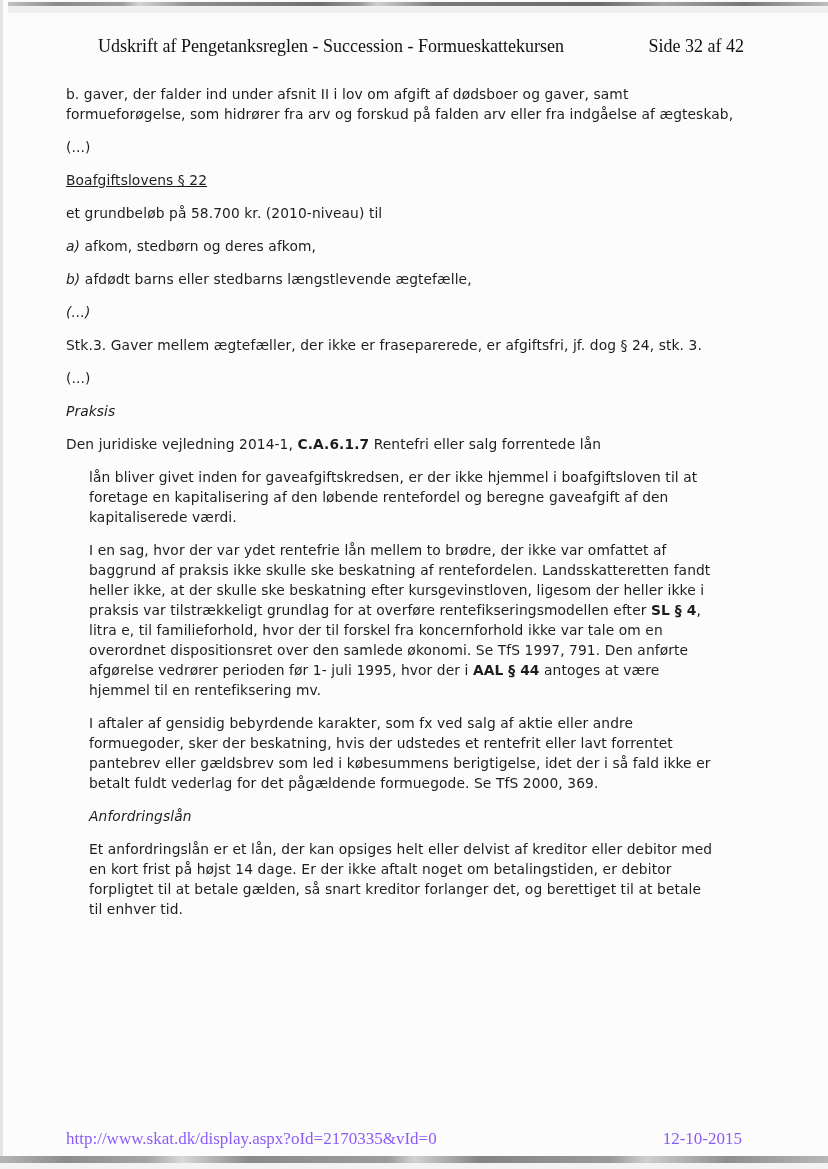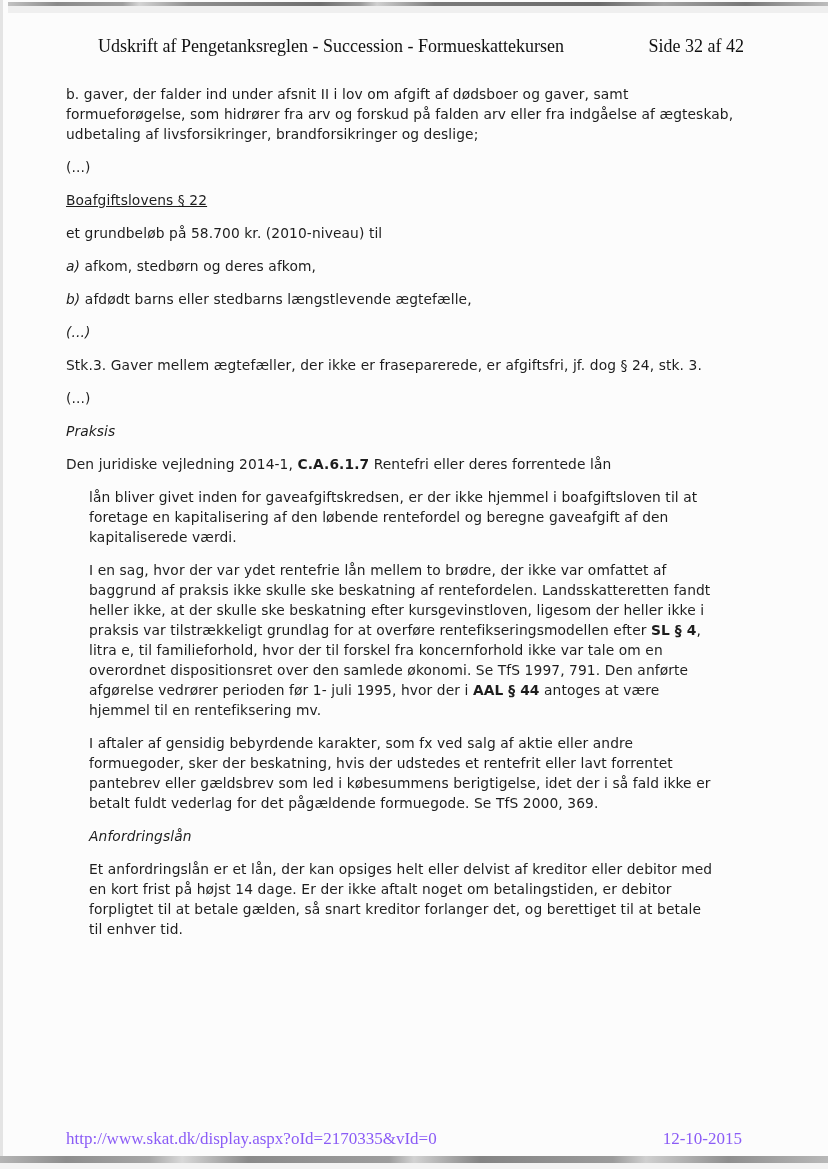--- a/index.html
+++ b/index.html
@@ -57,21 +57,20 @@
 
   <div class="print-header">
     <span>Udskrift af Pengetanksreglen - Succession - Formueskattekursen</span>
     <span>Side 32 af 42</span>
   </div>
 
   <div class="content">
       <div class="para">
         <div class="line"><span>b. gaver, der falder ind under afsnit II i lov om afgift af dødsboer og gaver, samt</span></div>
         <div class="line"><span>formueforøgelse, som hidrører fra arv og forskud på falden arv eller fra indgåelse af ægteskab,</span></div>
-        <div class="line"><span>udbetaling af livsforsikringer, brandforsikringer og deslige;</span></div>
       </div>
       <div class="para">
         <div class="line"><span>(...)</span></div>
       </div>
       <div class="para underline">
         <div class="line"><span>Boafgiftslovens § 22</span></div>
       </div>
       <div class="para">
         <div class="line"><span>et grundbeløb på 58.700 kr. (2010-niveau) til</span></div>
       </div>
@@ -87,21 +86,21 @@
       <div class="para">
         <div class="line"><span>Stk.3. Gaver mellem ægtefæller, der ikke er fraseparerede, er afgiftsfri, jf. dog § 24, stk. 3.</span></div>
       </div>
       <div class="para">
         <div class="line"><span>(...)</span></div>
       </div>
       <div class="para italic">
         <div class="line"><span>Praksis</span></div>
       </div>
       <div class="para">
-        <div class="line"><span>Den juridiske vejledning 2014-1, </span><span class="bold">C.A.6.1.7</span><span> Rentefri eller deres forrentede lån</span></div>
+        <div class="line"><span>Den juridiske vejledning 2014-1, </span><span class="bold">C.A.6.1.7</span><span> Rentefri eller salg forrentede lån</span></div>
       </div>
       <div class="para indent">
         <div class="line"><span>lån bliver givet inden for gaveafgiftskredsen, er der ikke hjemmel i boafgiftsloven til at</span></div>
         <div class="line"><span>foretage en kapitalisering af den løbende rentefordel og beregne gaveafgift af den</span></div>
         <div class="line"><span>kapitaliserede værdi.</span></div>
       </div>
       <div class="para indent">
         <div class="line"><span>I en sag, hvor der var ydet rentefrie lån mellem to brødre, der ikke var omfattet af</span></div>
         <div class="line"><span>baggrund af praksis ikke skulle ske beskatning af rentefordelen. Landsskatteretten fandt</span></div>
         <div class="line"><span>heller ikke, at der skulle ske beskatning efter kursgevinstloven, ligesom der heller ikke i</span></div>

